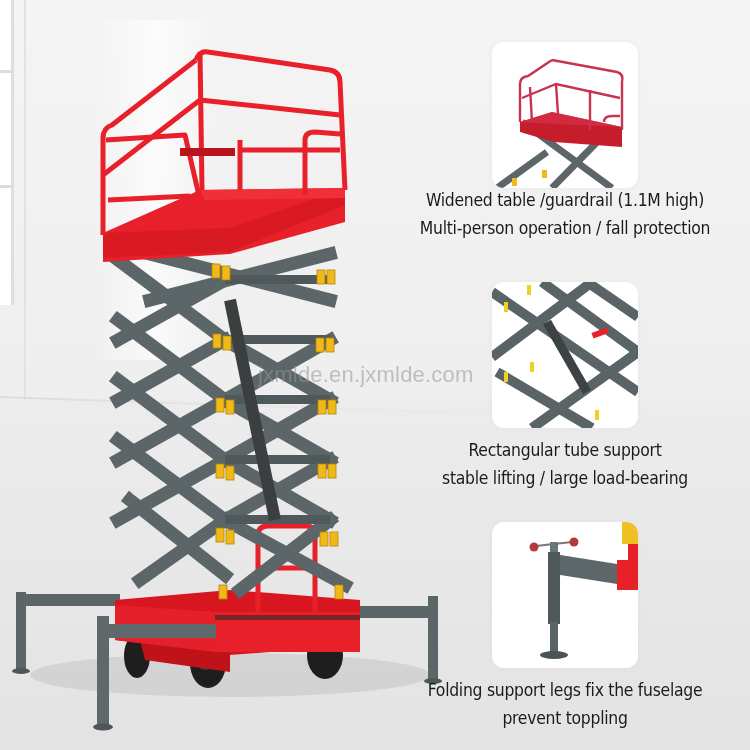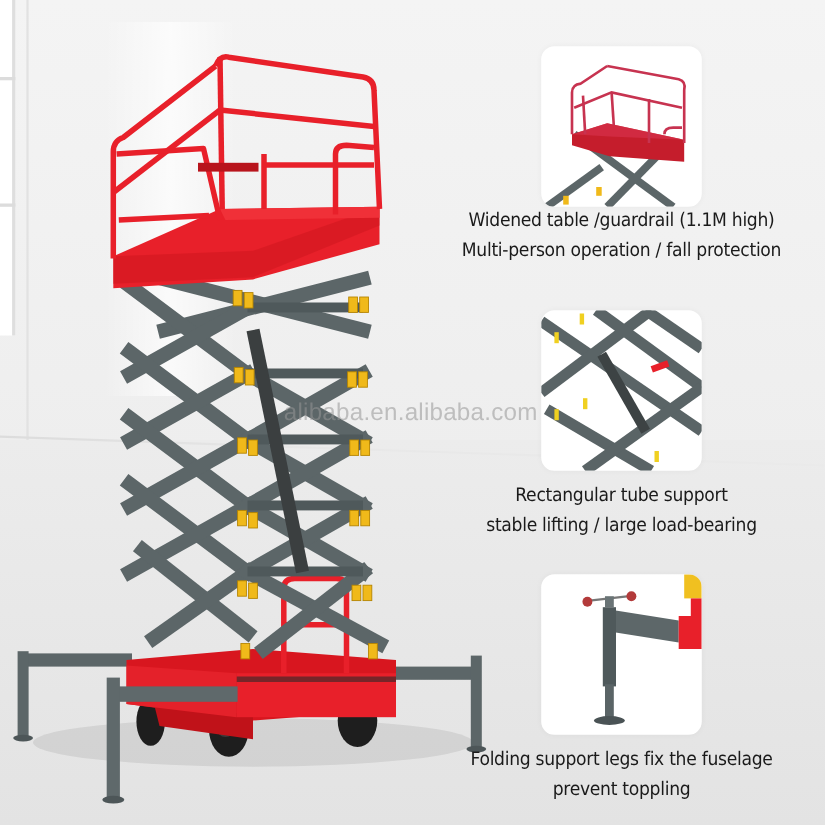--- a/index.html
+++ b/index.html
@@ -181,21 +181,21 @@
     <path d="M200,52 L202,190"></path>
     <path d="M240,140 L240,190"></path>
     <path d="M305,140 Q305,132 315,132 L340,134"></path>
     <path d="M305,140 L305,195"></path>
     <path d="M108,200 L190,196"></path>
     <path d="M240,150 L340,150"></path>
   </g>
   <rect x="180" y="148" width="55" height="8" fill="#b8141c"></rect>
 </svg>
 
-<div class="watermark">alibaba.en.alibaba.com</div>
+<div class="watermark">jxmlde.en.jxmlde.com</div>
 
 <div class="card" style="top:42px;">
   <svg width="146" height="146" viewBox="0 0 146 146">
     <g stroke="#5c6668" stroke-width="7">
       <line x1="30" y1="80" x2="120" y2="146"></line>
       <line x1="60" y1="146" x2="110" y2="95"></line>
       <line x1="5" y1="146" x2="55" y2="110"></line>
     </g>
     <rect x="50" y="128" width="5" height="8" fill="#f0b91a"></rect>
     <rect x="20" y="136" width="5" height="8" fill="#f0b91a"></rect>

